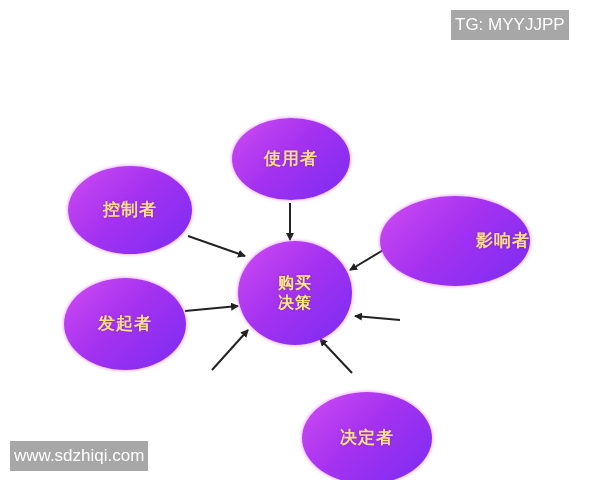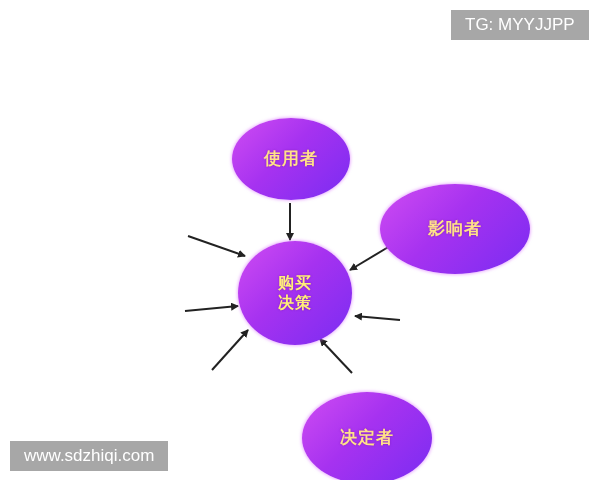--- a/index.html
+++ b/index.html
@@ -26,21 +26,21 @@
       line-height: 1.25;
       white-space: pre-line;
     }
     .center .node-label { font-size: 16px; color: #ffef7a; font-family: Liberation Serif, serif; }
     .watermark {
       position: absolute;
       background: #a7a7a7;
       color: #ffffff;
       font-family: "Liberation Sans", sans-serif;
       font-size: 17px;
-      padding: 0 14px;
+      padding: 0 4px;
       line-height: 30px;
       height: 30px;
     }
     svg.arrows { position: absolute; left: 0; top: 0; }
   </style>
 </head>
 <body>
 
 <div class="canvas">
 
@@ -63,25 +63,31 @@
 
     <line x1="212" y1="322" x2="248" y2="282" stroke="#222" stroke-width="2" marker-end="url(#ah)"></line>
 
     <line x1="352" y1="325" x2="320" y2="291" stroke="#222" stroke-width="2" marker-end="url(#ah)"></line>
   </svg>
 
   <div class="node" style="left:232px; top:70px; width:118px; height:82px;">
     <span class="node-label">使用者</span>
   </div>
 
+  <div class="node" style="left:68px; top:118px; width:124px; height:88px;">
+    <span class="node-label">控制者</span>
+  </div>
 
-  <div class="node" style="left:380px; top:136px; width:150px; height:90px;">
+  <div class="node" style="left:380px; top:148px; width:150px; height:90px;justify-content:flex-end;">
     <span class="node-label">影响者</span>
   </div>
 
+  <div class="node" style="left:64px; top:230px; width:122px; height:92px;">
+    <span class="node-label">发起者</span>
+  </div>
 
 
 
   <div class="node" style="left:302px; top:344px; width:130px; height:92px;">
     <span class="node-label">决定者</span>
   </div>
 
   <div class="node center" style="left:238px; top:193px; width:114px; height:104px;">
     <span class="node-label">购买
 决策</span>

